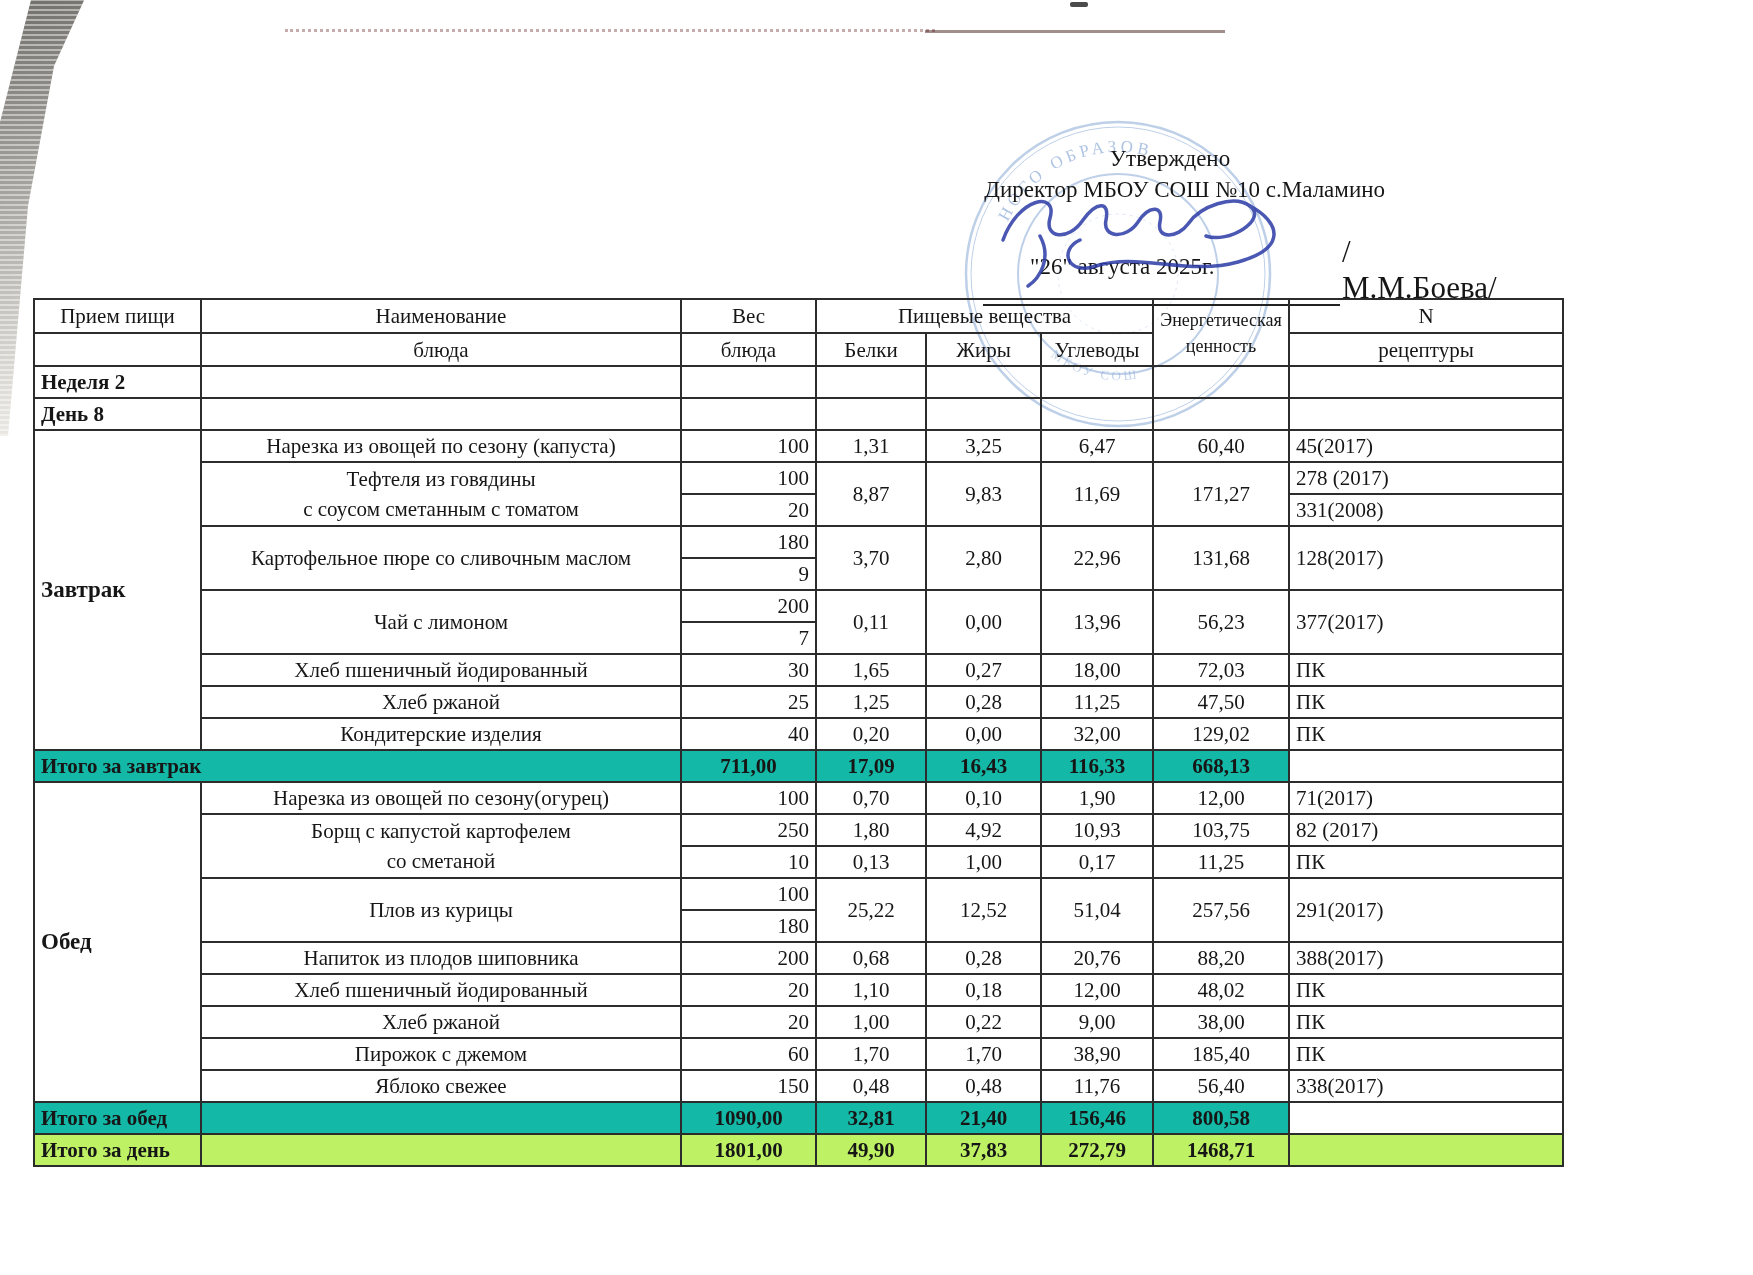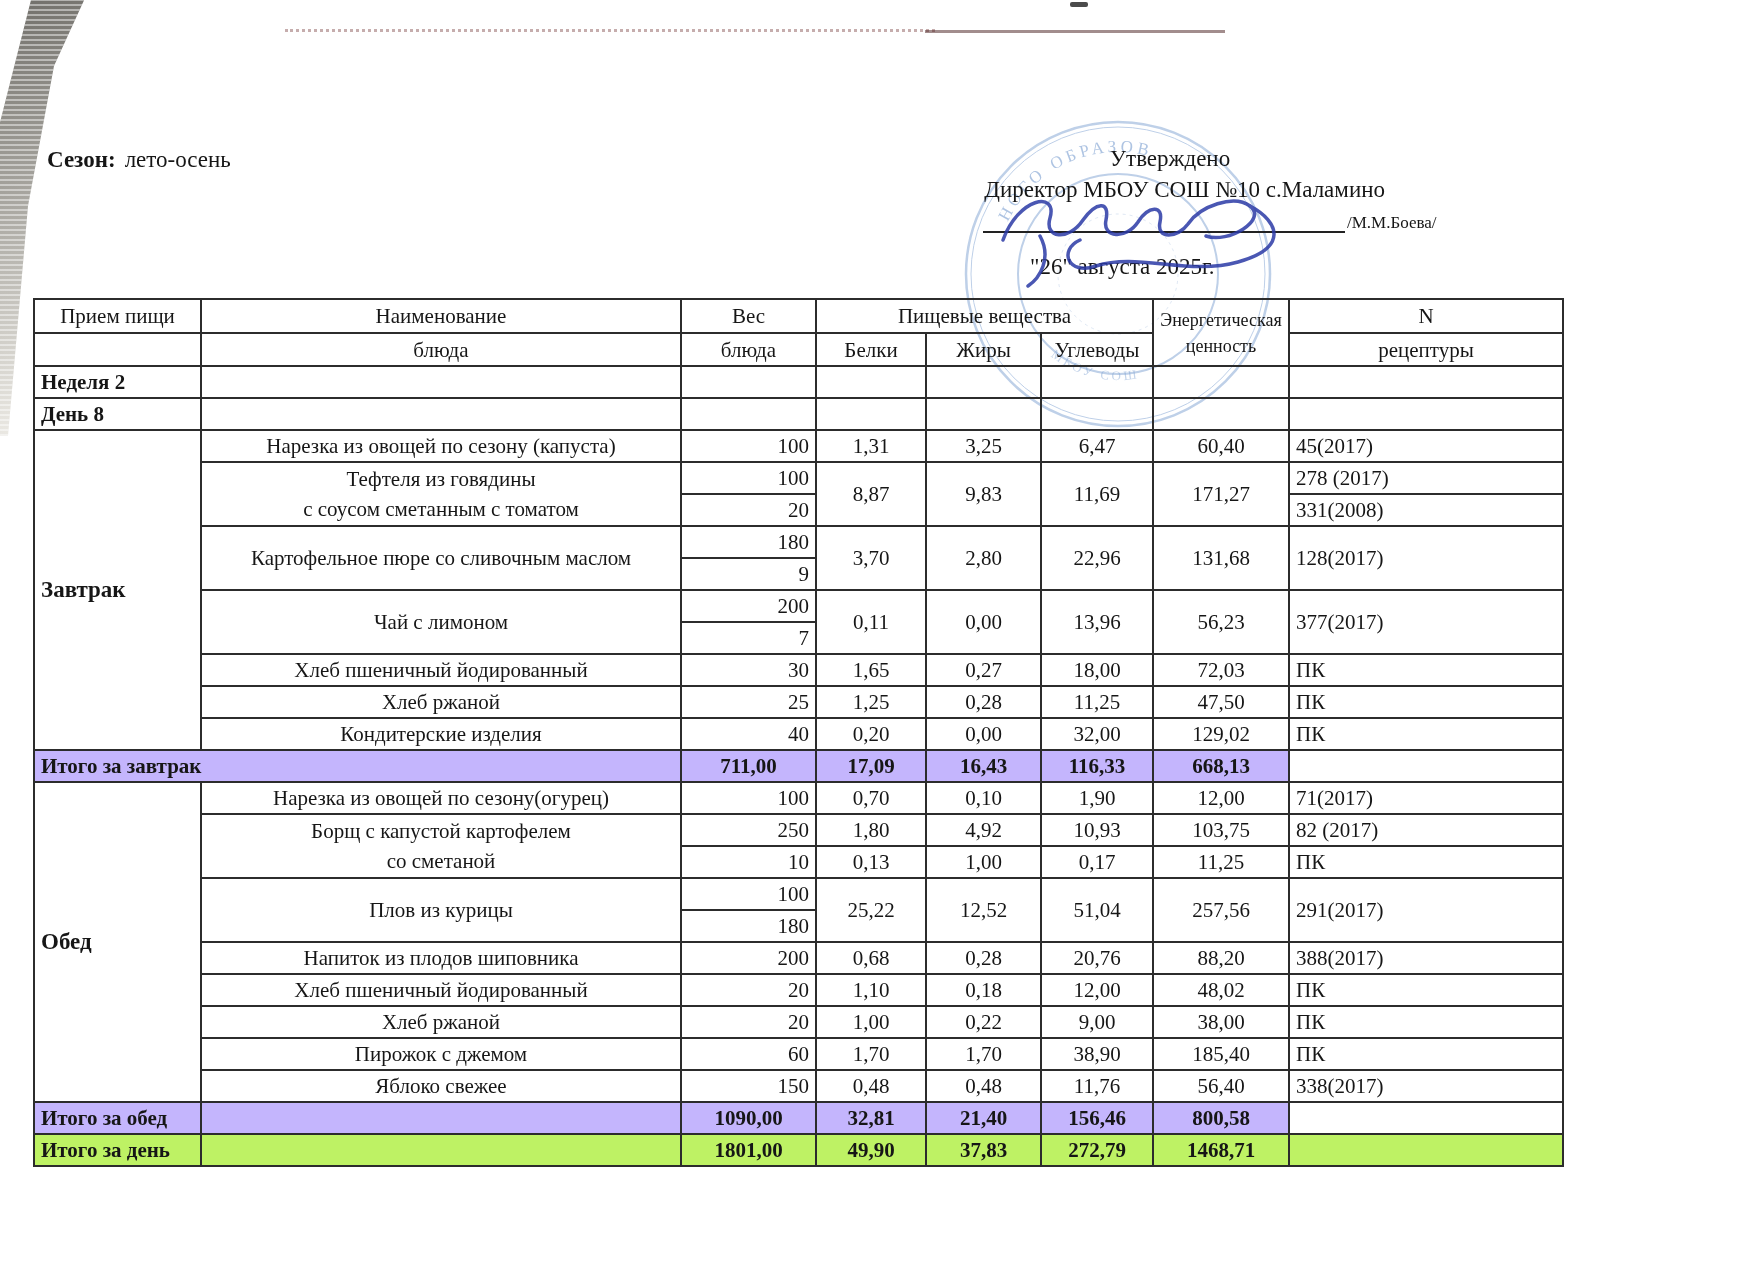--- a/index.html
+++ b/index.html
@@ -22,21 +22,21 @@
   .scan-line{left:925px;top:30px;width:300px;border-top:3px solid rgba(70,28,28,.5)}
   .scan-mark{left:1070px;top:2px;width:18px;height:5px;background:#2b2b2b;border-radius:2px;opacity:.85}
 
   
   .hdr-left{left:47px;top:140px;font-size:23px;line-height:1.75}
   .hdr-left .lab{font-weight:bold}
   .hdr-left .val{margin-left:9px}
   .hdr-left .valb{margin-left:9px;font-weight:bold}
   .appr1{left:950px;top:146px;width:440px;text-align:center;font-size:23px}
   .appr2{left:895px;top:177px;width:490px;text-align:right;font-size:23px}
-  .sig-row{left:983px;top:205px;width:520px;font-size:17px;display:flex;align-items:flex-end}
+  .sig-row{left:983px;top:234px;width:520px;font-size:31px;display:flex;align-items:flex-end}
   .sig-rule{width:362px;height:26px;border-bottom:2px solid #222}
   .sig-name{padding-left:2px}
   .date-line{left:1030px;top:254px;font-size:23px}
 
   .stamp{left:950px;top:106px;width:336px;height:336px;opacity:.8;pointer-events:none}
   .signature{left:988px;top:178px;width:430px;height:130px;pointer-events:none}
 
   
   table.menu{
     position:absolute;left:33px;top:298px;width:1529px;
@@ -52,33 +52,32 @@
   .hc-sm{font-size:18px;line-height:16px;white-space:normal;text-align:center}
   .nm{text-align:center}
   .nm-top{vertical-align:top}
   .nm-top div{height:30px;line-height:30px}
   .wt{text-align:right;padding-right:9px}
   .num{text-align:center}
   .rec{text-align:left;padding-left:10px}
   .lbl{font-weight:bold;text-align:left}
   .meal{font-weight:bold;text-align:left;font-size:23px}
   .tot{font-weight:bold}
-  .y{background:#c4b5fd}
+  .y{background:#14b8a6}
   .g{background:#bef264}
 </style>
 </head>
 <body>
 
 <div class="abs corner-fold"></div>
 <div class="abs scan-dots"></div>
 <div class="abs scan-line"></div>
 <div class="abs scan-mark"></div>
 
 <div class="abs hdr-left">
-  <div><span class="lab">Сезон:</span><span class="val">лето-осень</span></div>
 </div>
 
 <svg class="abs stamp" viewBox="0 0 336 336">
   <g fill="none" stroke="#5d89c6" opacity="0.5">
     <circle cx="168" cy="168" r="152" stroke-width="2.5"></circle>
     <circle cx="168" cy="168" r="147" stroke-width="1"></circle>
     <circle cx="168" cy="168" r="100" stroke-width="2"></circle>
     <circle cx="168" cy="168" r="60" stroke-width="1" stroke-dasharray="3 4" opacity="0.5"></circle>
   </g>
   <defs>

